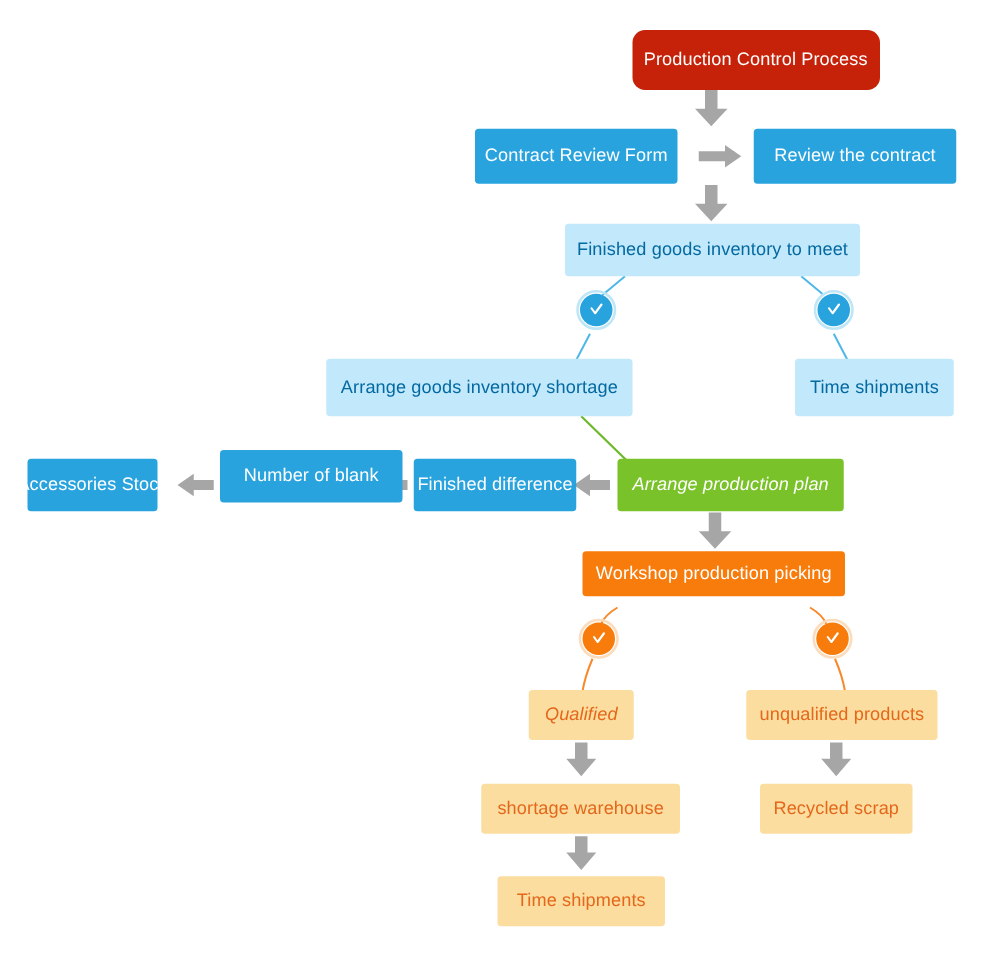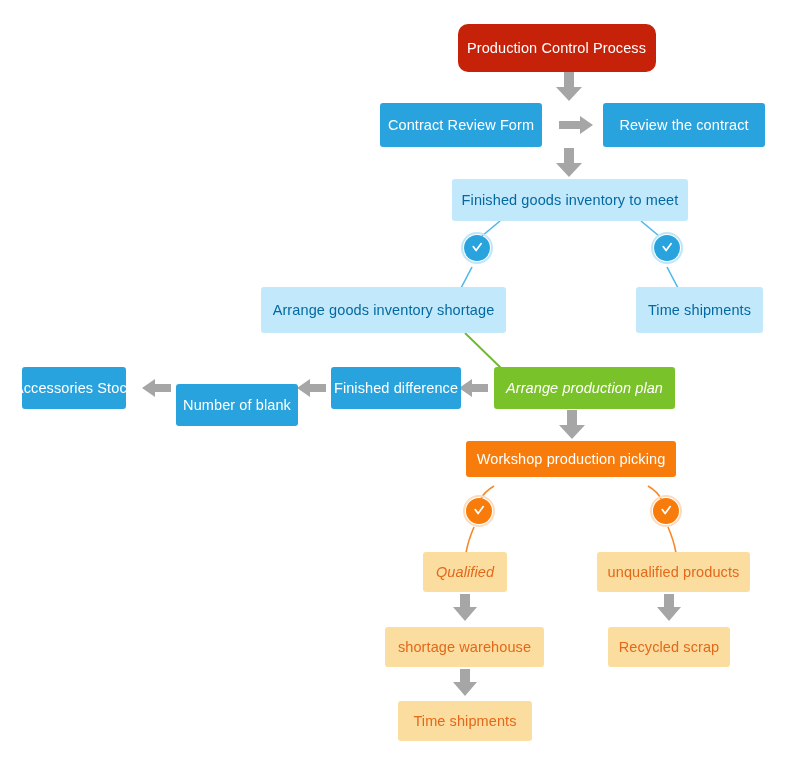--- a/index.html
+++ b/index.html
@@ -119,29 +119,29 @@
       <polygon fill="#a6a6a6" points="460,594 470,594 470,607 477,607 465,621 453,607 460,607"></polygon>
     </g>
     <g>
       <polygon fill="#a6a6a6" points="664,594 674,594 674,607 681,607 669,621 657,607 664,607"></polygon>
     </g>
     <g>
       <polygon fill="#a6a6a6" points="460,669 470,669 470,682 477,682 465,696 453,682 460,682"></polygon>
     </g>
   </svg>
 
-  <div class="node n-red" style="left:458px;top:24px;width:198px;height:48px;padding-left:13px;">Production Control Process</div>
+  <div class="node n-red" style="left:506px;top:24px;width:198px;height:48px;padding-left:13px;">Production Control Process</div>
   <div class="node n-blue" style="left:380px;top:103px;width:162px;height:44px;">Contract Review Form</div>
   <div class="node n-blue" style="left:603px;top:103px;width:162px;height:44px;">Review the contract</div>
   <div class="node n-lblue" style="left:452px;top:179px;width:236px;height:42px;">Finished goods inventory to meet</div>
   <div class="node n-lblue" style="left:261px;top:287px;width:245px;height:46px;">Arrange goods inventory shortage</div>
   <div class="node n-lblue" style="left:636px;top:287px;width:127px;height:46px;">Time shipments</div>
   <div class="node n-green" style="left:494px;top:367px;width:181px;height:42px;">Arrange production plan</div>
   <div class="node n-blue" style="left:331px;top:367px;width:130px;height:42px;">Finished difference</div>
-  <div class="node n-blue" style="left:176px;top:384px;width:122px;height:42px;">Number of blank</div>
+  <div class="node n-blue" style="left:176px;top:360px;width:146px;height:42px;">Number of blank</div>
   <div class="node n-blue" style="left:22px;top:367px;width:104px;height:42px;">Accessories Stock</div>
   <div class="node n-orange" style="left:466px;top:441px;width:210px;height:36px;">Workshop production picking</div>
   <div class="node n-lorange" style="left:423px;top:552px;width:84px;height:40px;font-style:italic;">Qualified</div>
   <div class="node n-lorange" style="left:597px;top:552px;width:153px;height:40px;">unqualified products</div>
   <div class="node n-lorange" style="left:385px;top:627px;width:159px;height:40px;">shortage warehouse</div>
   <div class="node n-lorange" style="left:608px;top:627px;width:122px;height:40px;">Recycled scrap</div>
   <div class="node n-lorange" style="left:398px;top:701px;width:134px;height:40px;">Time shipments</div>
 
   <div class="badge b-blue" style="left:464px;top:235px;">
     <span class="ring"></span>

